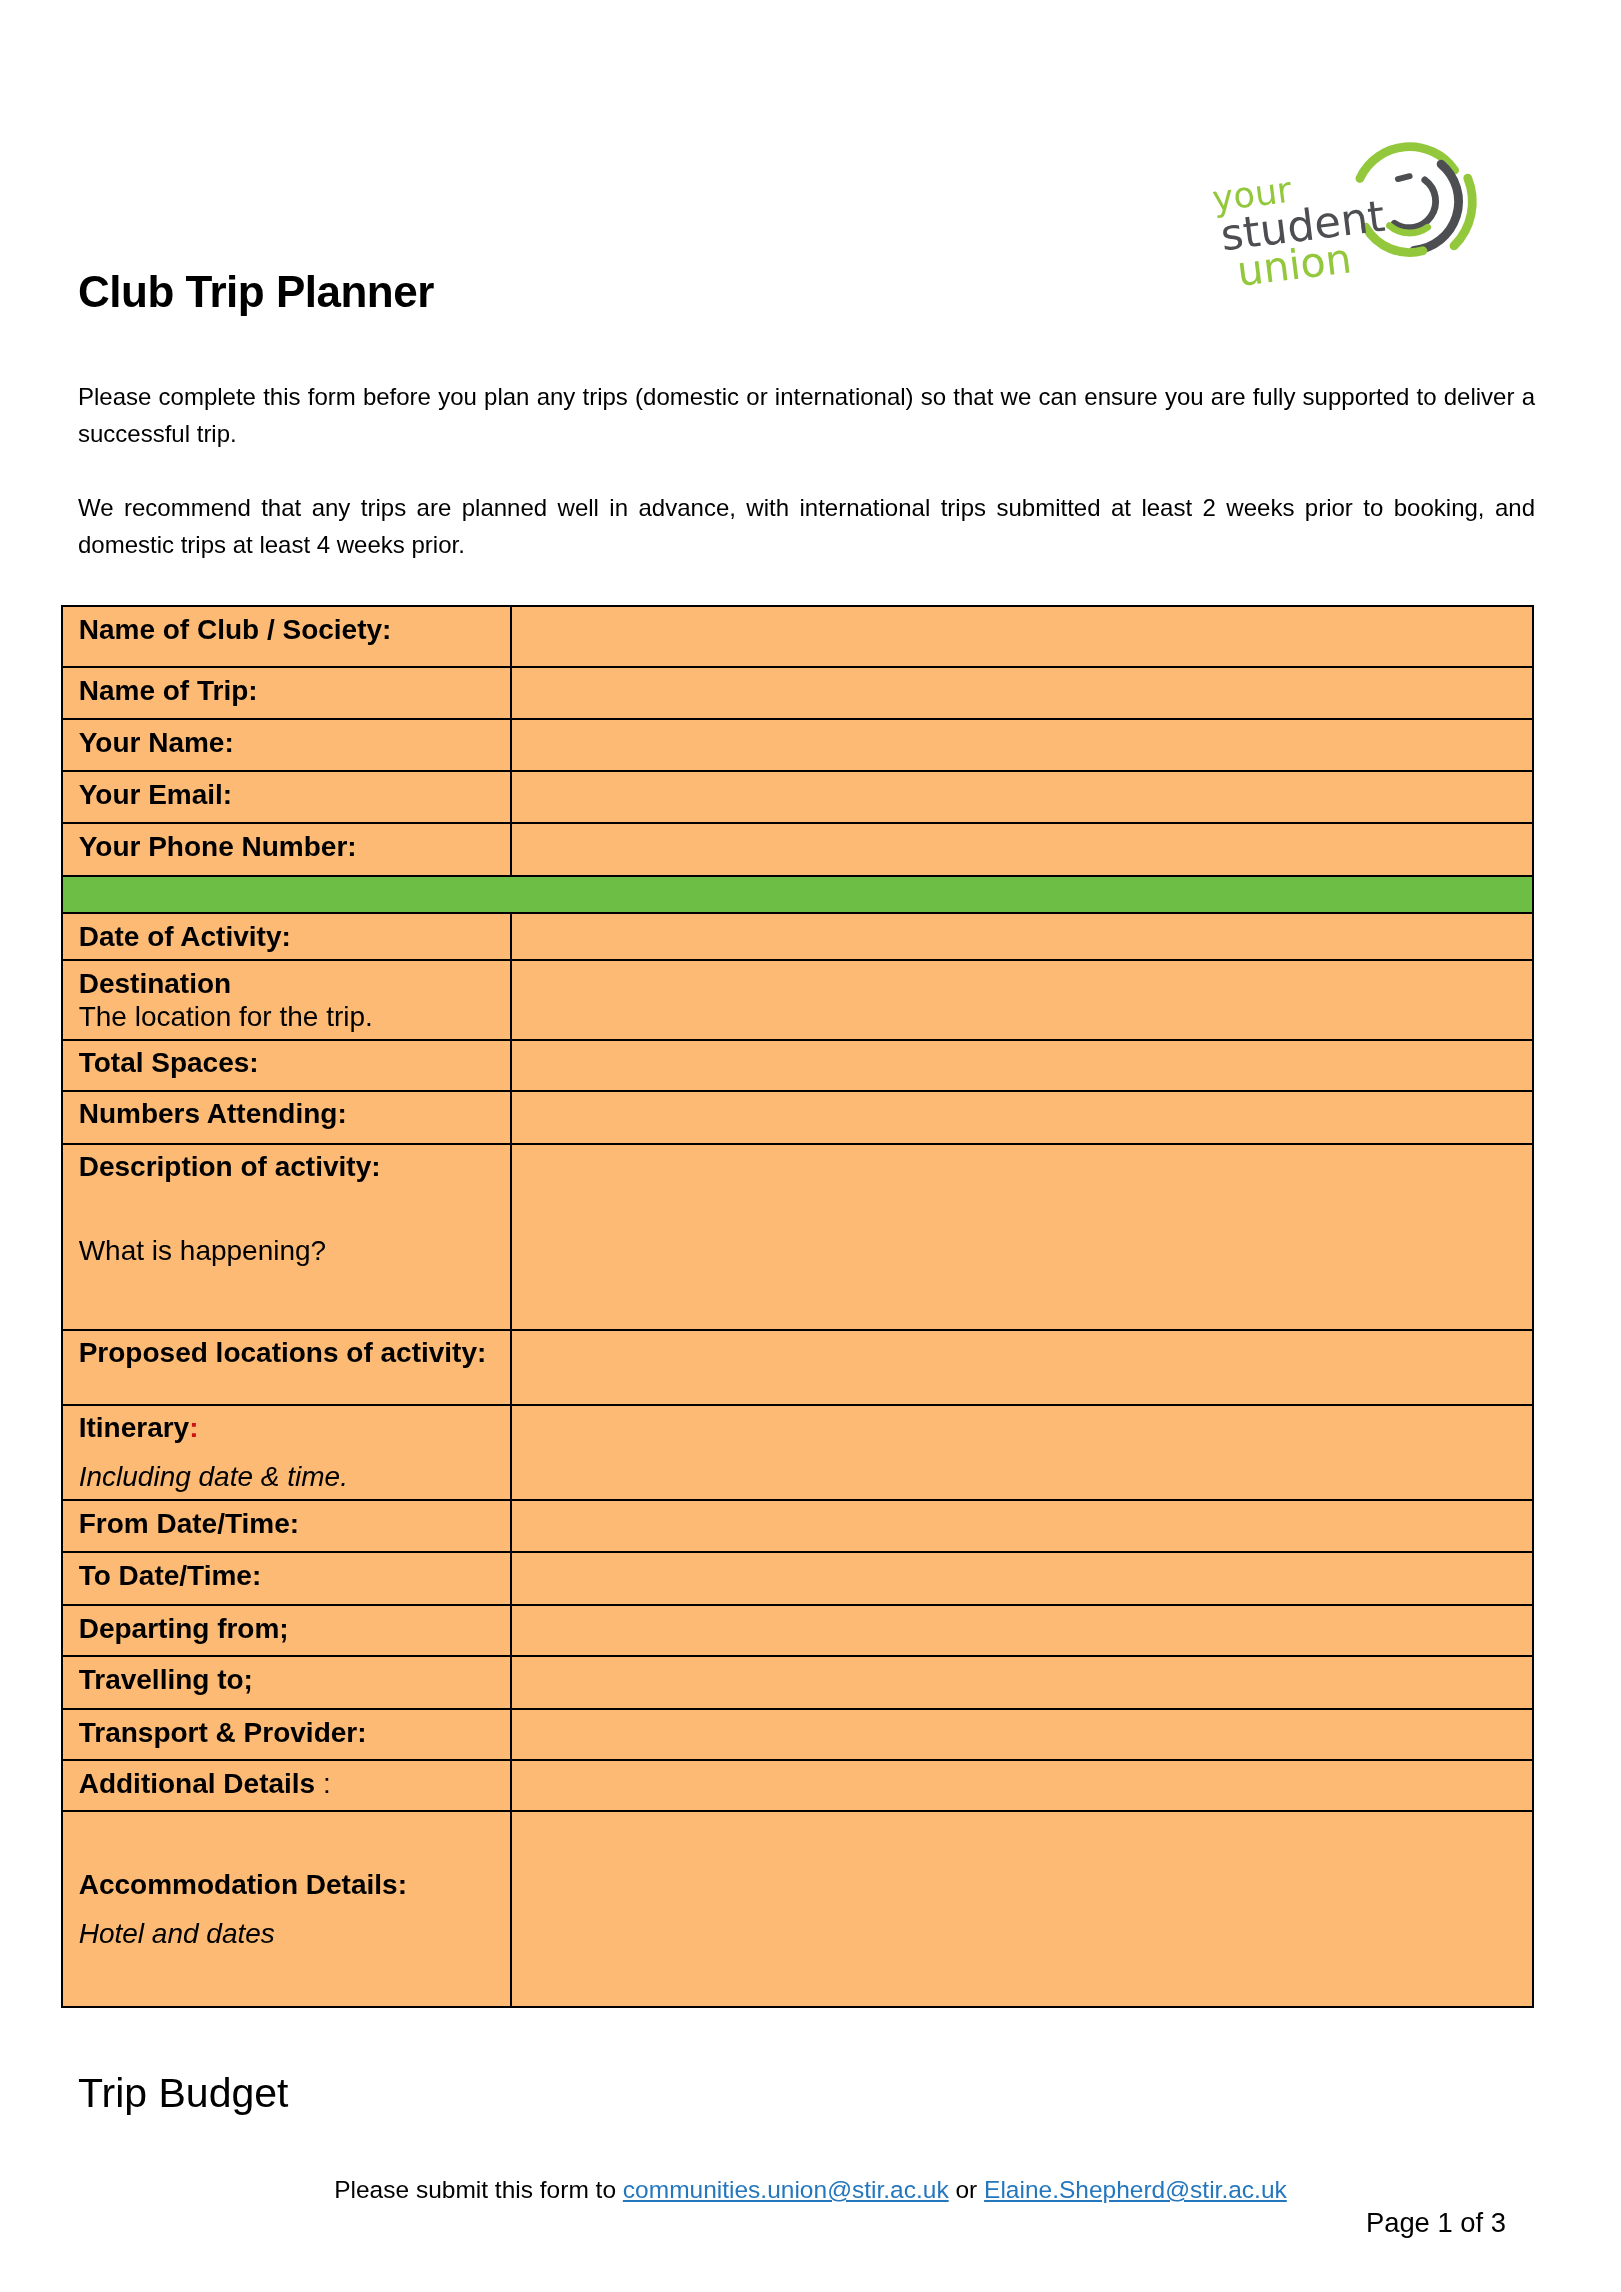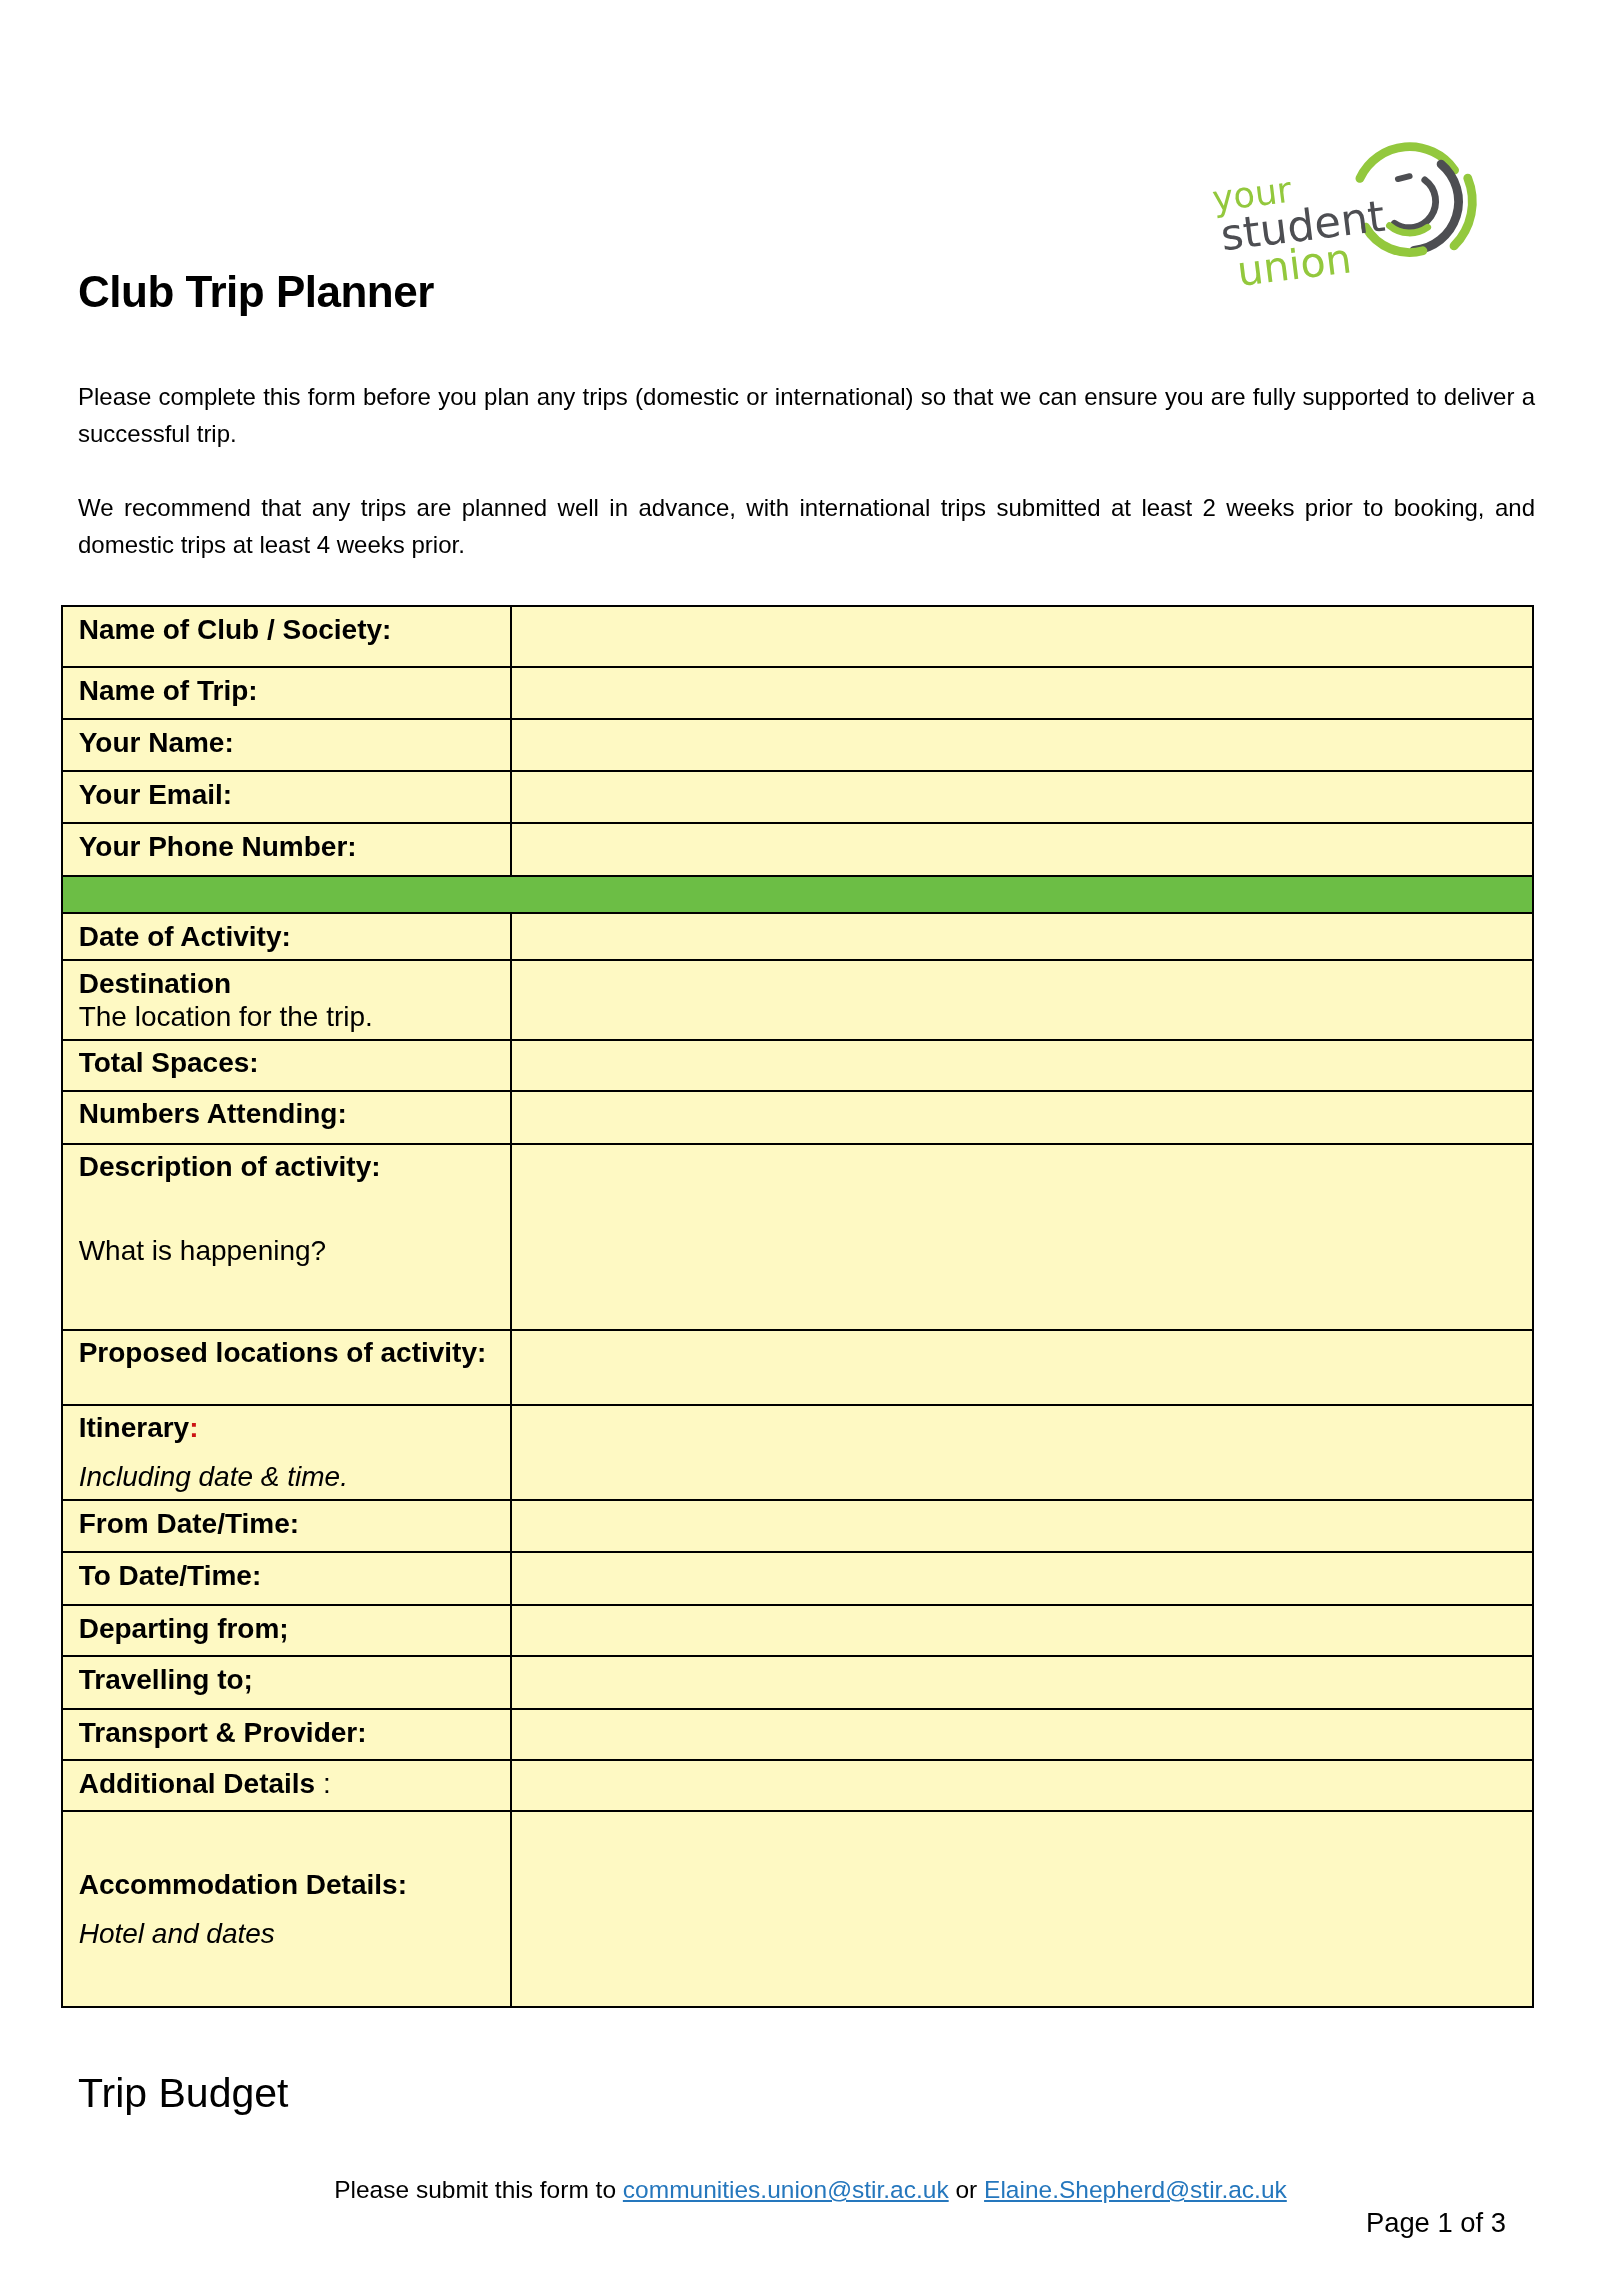--- a/index.html
+++ b/index.html
@@ -27,21 +27,21 @@
   .intro{
     position:absolute;left:78px;top:378px;width:1457px;
     font-size:24px;line-height:37px;text-align:justify;
   }
   .intro p{margin:0 0 37px 0;}
   
   table.form{
     position:absolute;left:61px;top:605px;width:1473px;
     border-collapse:collapse;table-layout:fixed;
   }
-  table.form td{border:2.9px solid #000;background:#fef9c3;}
+  table.form td{border:2.9px solid #000;background:#fdba74;}
   td.label-cell{
     padding:5.9px 13.7px 5.9px 15.7px;vertical-align:top;
     font-size:28px;line-height:33px;
   }
   td.label-cell.mid{vertical-align:middle;}
   .lbl{font-weight:bold;}
   .red{color:var(--red-accent);}
   .suffix{font-weight:normal;}
   .sub{font-weight:normal;}
   .sub.italic{font-style:italic;margin-top:16px;}

